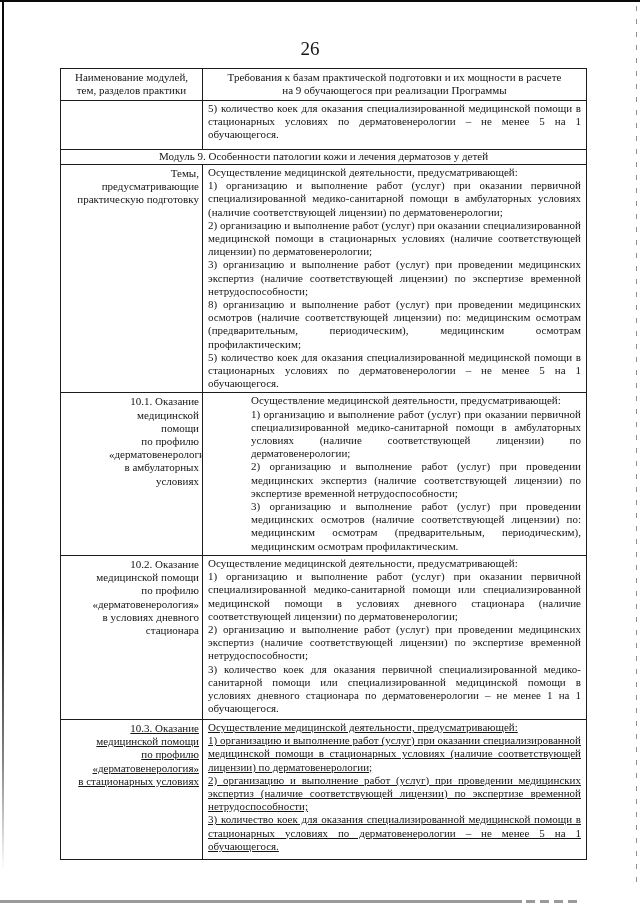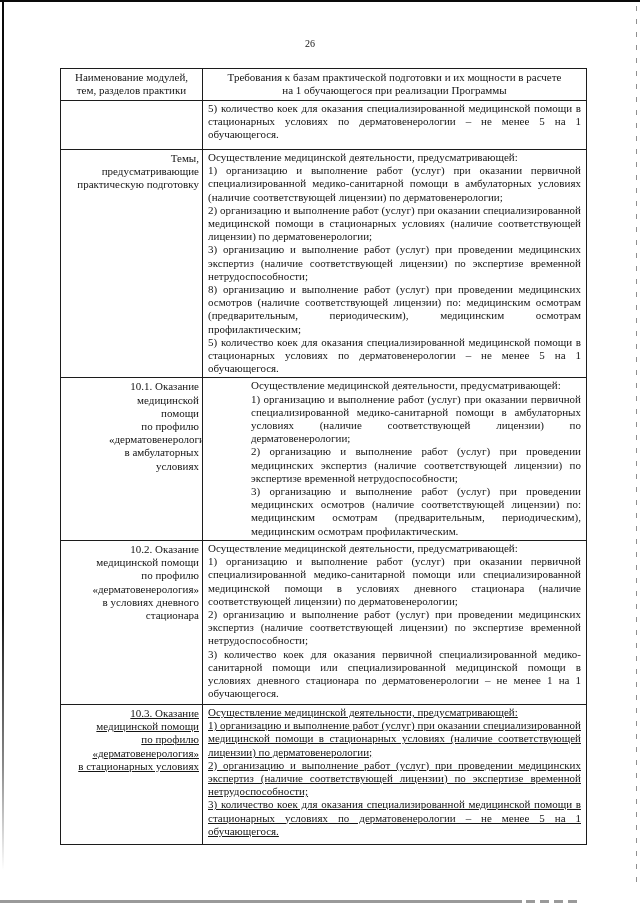--- a/index.html
+++ b/index.html
@@ -41,21 +41,21 @@
     position: absolute; top: 900px; left: 526px;
     width: 52px; height: 3px;
     background: repeating-linear-gradient(to right, #9a9a9a 0px, #9a9a9a 9px, rgba(255,255,255,0) 9px, rgba(255,255,255,0) 14px);
   }
 
   
   .page-number {
     position: absolute;
     top: 38px; left: 60px; width: 500px;
     text-align: center;
-    font-size: 10px;
+    font-size: 19px;
   }
 
   
   table.doc-table {
     position: absolute;
     top: 68px; left: 60px;
     width: 526px;
     border-collapse: collapse;
     table-layout: fixed;
     font-size: 11px;
@@ -116,32 +116,35 @@
 <table class="doc-table">
   <colgroup>
       <col class="c1">
       <col class="c2">
     </colgroup>
   <thead>
     <tr>
       <th>Наименование модулей,
 тем, разделов практики</th>
       <th>Требования к базам практической подготовки и их мощности в расчете
-на 1 обучающегося при реализации Программы</th>
+на 9 обучающегося при реализации Программы</th>
     </tr>
   </thead>
   <tbody>
 
     <tr class="row-cont">
       <td class="cell-left"></td>
       <td class="cell-right">
         <p>5) количество коек для оказания специализированной медицинской помощи в стационарных условиях по дерматовенерологии – не менее 5 на 1 обучающегося.</p>
       </td>
     </tr>
 
+    <tr class="section-row">
+      <td colspan="2">Модуль 9. Особенности патологии кожи и лечения дерматозов у детей</td>
+    </tr>
 
     <tr class="row-topics">
       <td class="cell-left">Темы,
 предусматривающие
 практическую подготовку</td>
       <td class="cell-right">
         <p>Осуществление медицинской деятельности, предусматривающей:</p>
         <p>1) организацию и выполнение работ (услуг) при оказании первичной специализированной медико-санитарной помощи в амбулаторных условиях (наличие соответствующей лицензии) по дерматовенерологии;</p>
         <p>2) организацию и выполнение работ (услуг) при оказании специализированной медицинской помощи в стационарных условиях (наличие соответствующей лицензии) по дерматовенерологии;</p>
         <p>3) организацию и выполнение работ (услуг) при проведении медицинских экспертиз (наличие соответствующей лицензии) по экспертизе временной нетрудоспособности;</p>

